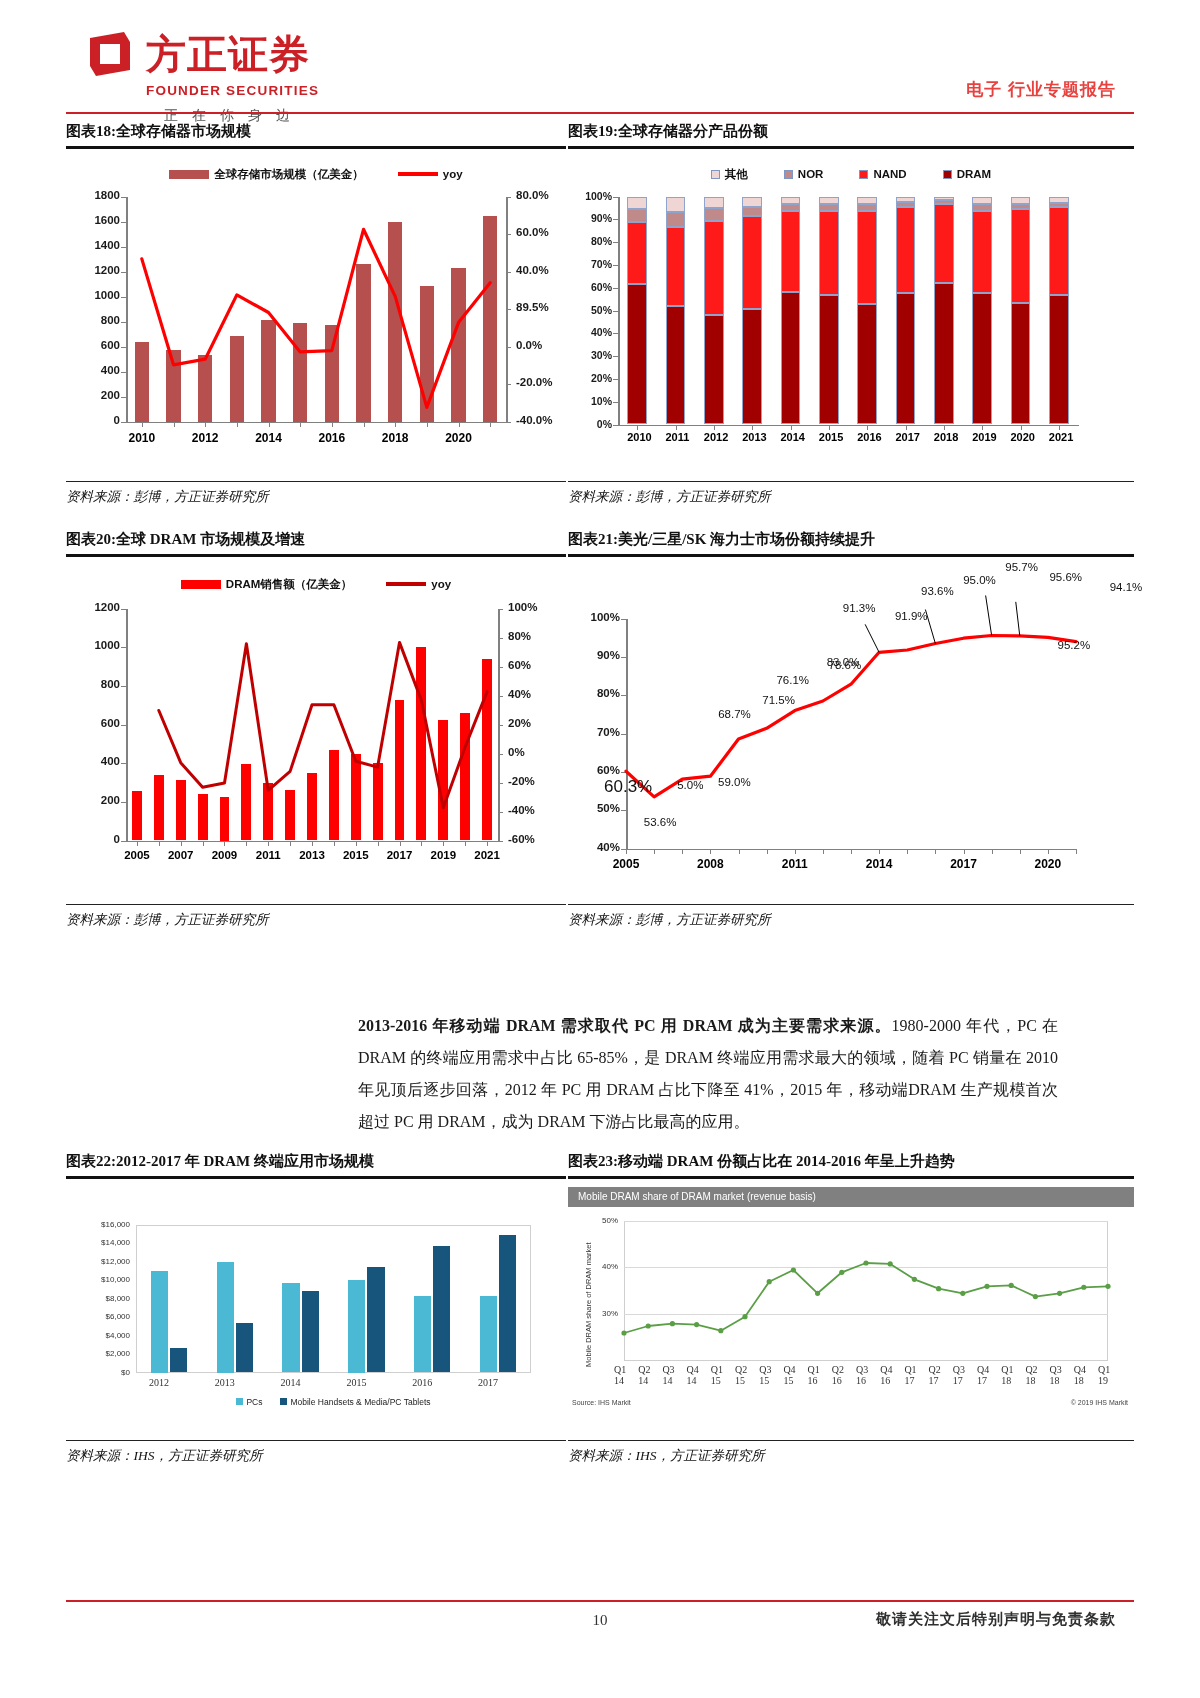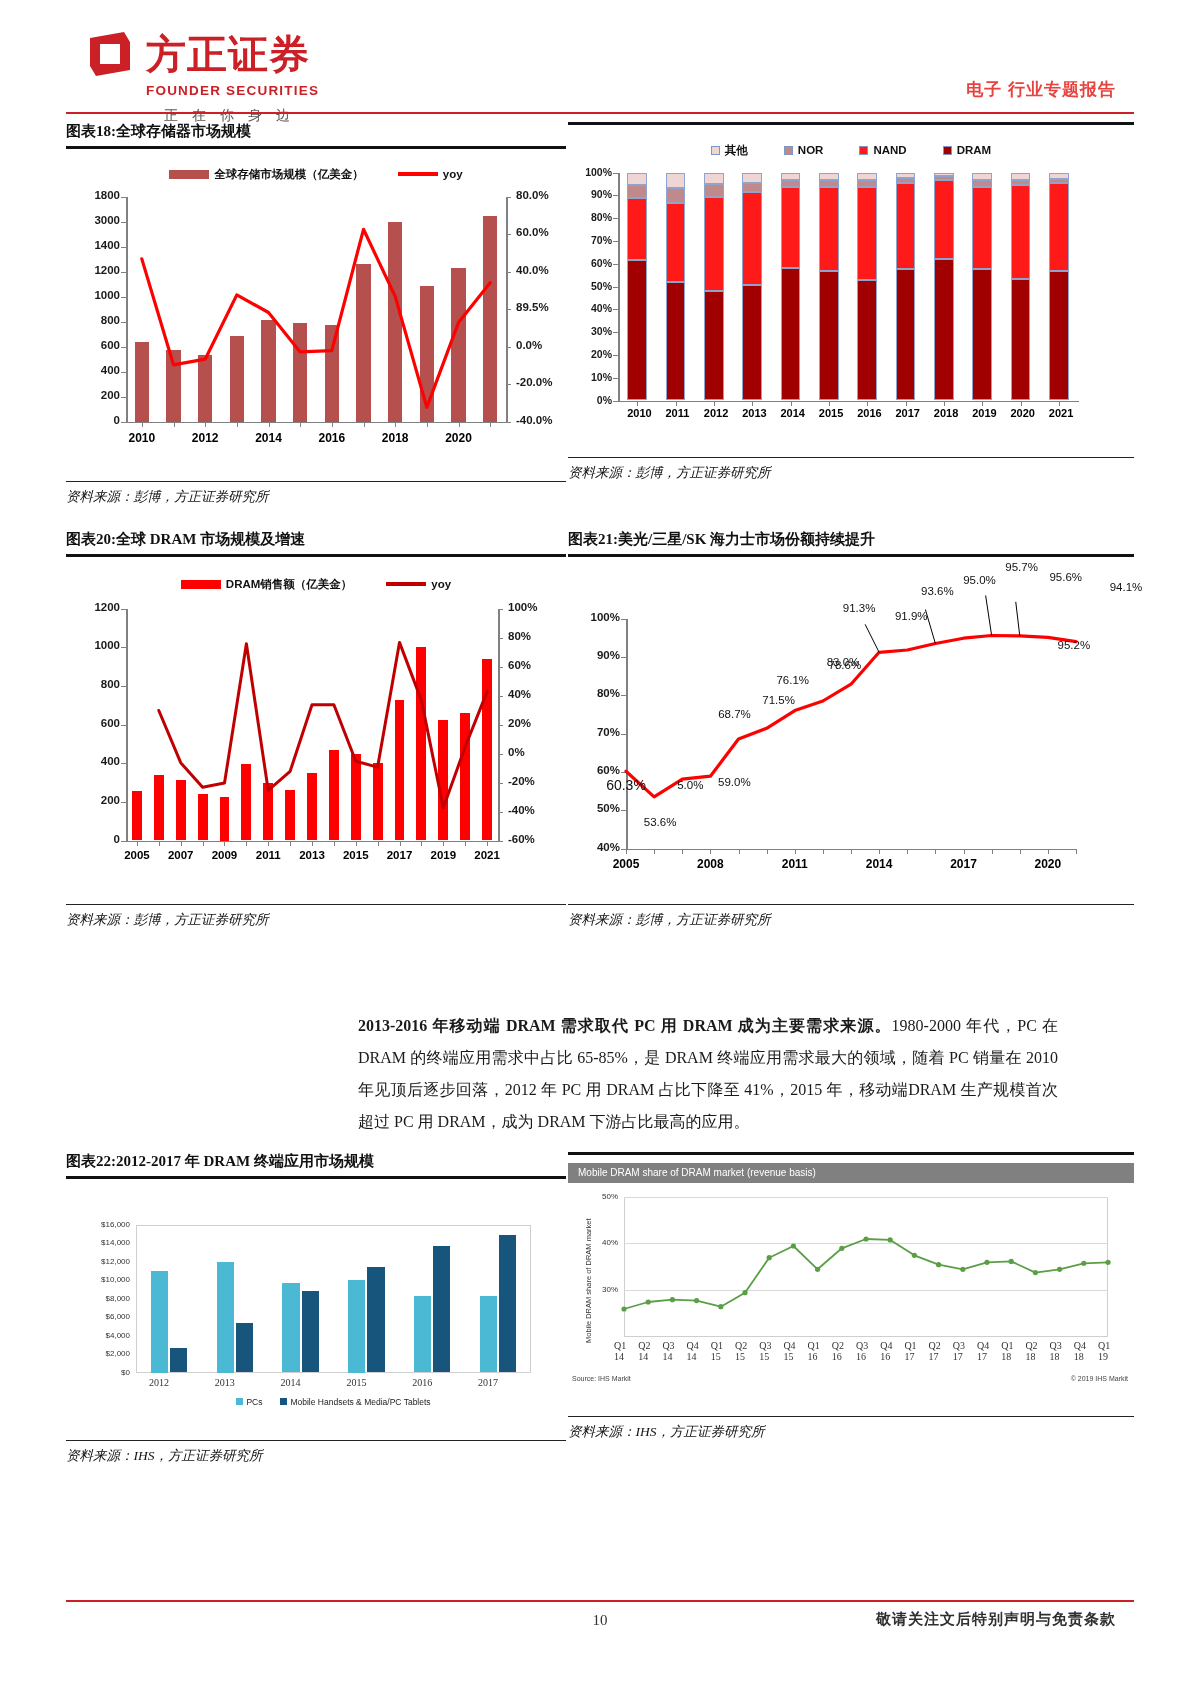--- a/index.html
+++ b/index.html
@@ -193,21 +193,21 @@
         <div class="ylab" style="left:-56px; top:142px; width:50px;">600</div>
         <div class="tick" style="left:-5px; top:150px; width:5px; height:1px;"></div>
         <div class="ylab" style="left:-56px; top:117px; width:50px;">800</div>
         <div class="tick" style="left:-5px; top:125px; width:5px; height:1px;"></div>
         <div class="ylab" style="left:-56px; top:92px; width:50px;">1000</div>
         <div class="tick" style="left:-5px; top:100px; width:5px; height:1px;"></div>
         <div class="ylab" style="left:-56px; top:67px; width:50px;">1200</div>
         <div class="tick" style="left:-5px; top:75px; width:5px; height:1px;"></div>
         <div class="ylab" style="left:-56px; top:42px; width:50px;">1400</div>
         <div class="tick" style="left:-5px; top:50px; width:5px; height:1px;"></div>
-        <div class="ylab" style="left:-56px; top:17px; width:50px;">3000</div>
+        <div class="ylab" style="left:-56px; top:17px; width:50px;">1600</div>
         <div class="tick" style="left:-5px; top:25px; width:5px; height:1px;"></div>
         <div class="ylab" style="left:-56px; top:-8px; width:50px;">1800</div>
         <div class="tick" style="left:-5px; top:0px; width:5px; height:1px;"></div>
         <div class="ylab ylab-r" style="left:390px; top:217px; width:60px;">-40.0%</div>
         <div class="tick" style="left:380px; top:225px; width:5px; height:1px;"></div>
         <div class="ylab ylab-r" style="left:390px; top:179.5px; width:60px;">-20.0%</div>
         <div class="tick" style="left:380px; top:187.5px; width:5px; height:1px;"></div>
         <div class="ylab ylab-r" style="left:390px; top:142px; width:60px;">0.0%</div>
         <div class="tick" style="left:380px; top:150px; width:5px; height:1px;"></div>
         <div class="ylab ylab-r" style="left:390px; top:104.5px; width:60px;">89.5%</div>
@@ -254,20 +254,21 @@
         <svg width="380" height="225" style="position:absolute;left:0;top:0;overflow:visible">
           <polyline points="15.8,61.9 47.5,167.8 79.2,162.2 110.8,97.9 142.5,115.5 174.2,154.9 205.8,153.6 237.5,32.3 269.2,99.4 300.8,210.4 332.5,125.6 364.2,85.7" fill="none" stroke="#ff0000" stroke-width="3.2" stroke-linejoin="round" stroke-linecap="round"></polyline>
         </svg>
       </div>
   </div>
   <div class="ex-srcrule"></div>
   <div class="ex-src">资料来源：彭博，方正证券研究所</div>
 </div>
 
 <div class="exhibit" style="left:568px; top:122px; width:566px;">
+  <div class="ex-title">图表19:全球存储器分产品份额</div>
   <div class="ex-rule"></div>
   <div class="ex-body" style="height:330px;">
     <div class="legend" style="padding-top:18px; gap:36px;">
       <div class="legend-item">
         <span class="lg-swatch-box" style="background:#f0d5d5"></span>
         <span>其他</span>
       </div>
       <div class="legend-item">
         <span class="lg-swatch-box" style="background:#c08a8a"></span>
         <span>NOR</span>
@@ -530,21 +531,21 @@
         <div class="tick" style="left:365.625px; top:230px; width:1px; height:5px;"></div>
         <div class="tick" style="left:393.75px; top:230px; width:1px; height:5px;"></div>
         <div class="tick" style="left:421.875px; top:230px; width:1px; height:5px;"></div>
         <div class="tick" style="left:450px; top:230px; width:1px; height:5px;"></div>
         <div class="xlab" style="left:-22px; top:238px; width:44px; text-align:center;">2005</div>
         <div class="xlab" style="left:62.375px; top:238px; width:44px; text-align:center;">2008</div>
         <div class="xlab" style="left:146.75px; top:238px; width:44px; text-align:center;">2011</div>
         <div class="xlab" style="left:231.125px; top:238px; width:44px; text-align:center;">2014</div>
         <div class="xlab" style="left:315.5px; top:238px; width:44px; text-align:center;">2017</div>
         <div class="xlab" style="left:399.875px; top:238px; width:44px; text-align:center;">2020</div>
-        <div class="dlabel" style="left:-22px; top:158.18333333333334px; width:44px; text-align:center; font-size:14px;">60.3%</div>
+        <div class="dlabel" style="left:-22px; top:158.18333333333334px; width:44px; text-align:center; font-size:17px;">60.3%</div>
         <div class="dlabel" style="left:12.125px; top:197.86666666666667px; width:44px; text-align:center; font-size:11.5px;">53.6%</div>
         <div class="dlabel" style="left:42.25px; top:160.23333333333332px; width:44px; text-align:center; font-size:11.5px;">5.0%</div>
         <div class="dlabel" style="left:86.375px; top:157.16666666666669px; width:44px; text-align:center; font-size:11.5px;">59.0%</div>
         <div class="dlabel" style="left:86.5px; top:89.98333333333332px; width:44px; text-align:center; font-size:11.5px;">68.7%</div>
         <div class="dlabel" style="left:130.625px; top:75.25px; width:44px; text-align:center; font-size:11.5px;">71.5%</div>
         <div class="dlabel" style="left:144.75px; top:55.616666666666674px; width:44px; text-align:center; font-size:11.5px;">76.1%</div>
         <div class="dlabel" style="left:196.875px; top:40.03333333333336px; width:44px; text-align:center; font-size:11.5px;">78.6%</div>
         <div class="dlabel" style="left:195px; top:37.16666666666666px; width:44px; text-align:center; font-size:11.5px;">83.0%</div>
         <div class="dlabel" style="left:211.125px; top:-16.650000000000006px; width:44px; text-align:center; font-size:11.5px;">91.3%</div>
         <div class="dlabel" style="left:263.25px; top:-8.950000000000017px; width:44px; text-align:center; font-size:11.5px;">91.9%</div>
@@ -601,20 +602,21 @@
     <div class="ihs-legend" style="position:absolute; left:70px; top:218px; width:395px;">
       <div><span class="sw" style="background:#4bb9d4"></span><span>PCs</span></div>
       <div><span class="sw" style="background:#17557d"></span><span>Mobile Handsets &amp; Media/PC Tablets</span></div>
     </div>
   </div>
   <div class="ex-srcrule" style="margin-top:16px;"></div>
   <div class="ex-src">资料来源：IHS，方正证券研究所</div>
 </div>
 
 <div class="exhibit" style="left:568px; top:1152px; width:566px;">
+  <div class="ex-title">图表23:移动端 DRAM 份额占比在 2014-2016 年呈上升趋势</div>
   <div class="ex-rule"></div>
   <div class="ex-body img-chart" style="height:245px; background:#ffffff;">
     <div style="position:absolute; left:0; top:8px; right:0; height:20px; background:#808080;">
       <div style="font-family:'Liberation Sans',sans-serif; font-size:10px; color:#fff; padding:4px 0 0 10px;">Mobile DRAM share of DRAM market (revenue basis)</div>
     </div>
     <div class="vert-label" style="left:16px; top:188px;">Mobile DRAM share of DRAM market</div>
     <div id="ex23-plot" class="plot" style="left:56px; top:42px; width:484px; height:140px;">
         <div class="plotborder" style="left:0; top:0; width:484px; height:140px;"></div>
         <div class="gridline" style="left:0; top:93.33333333333334px; width:484px;"></div>
         <div class="ihs-ylab" style="left:-34px; top:88.33333333333334px; width:28px;">30%</div>

